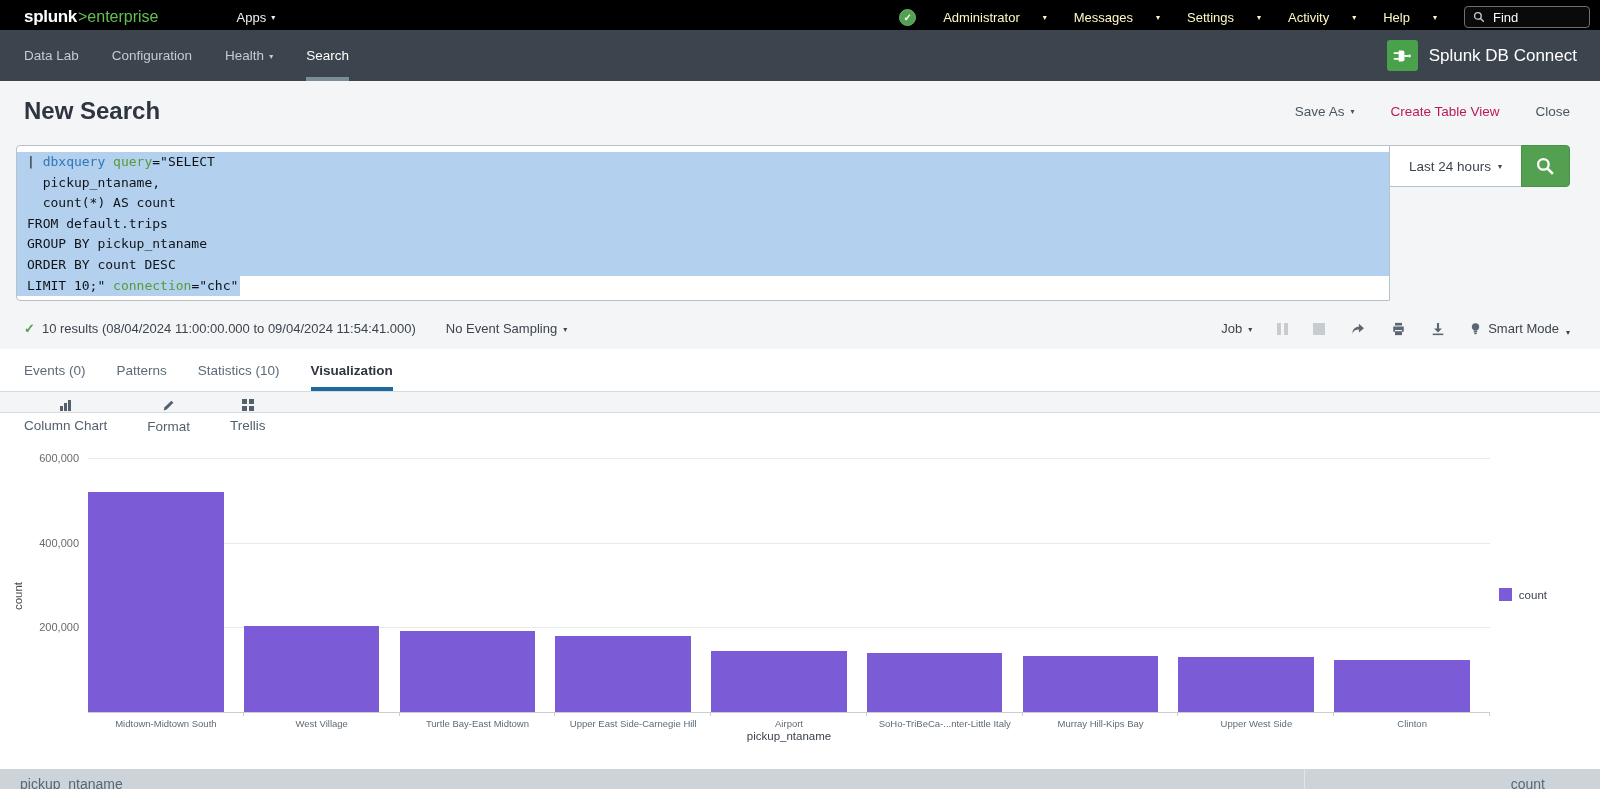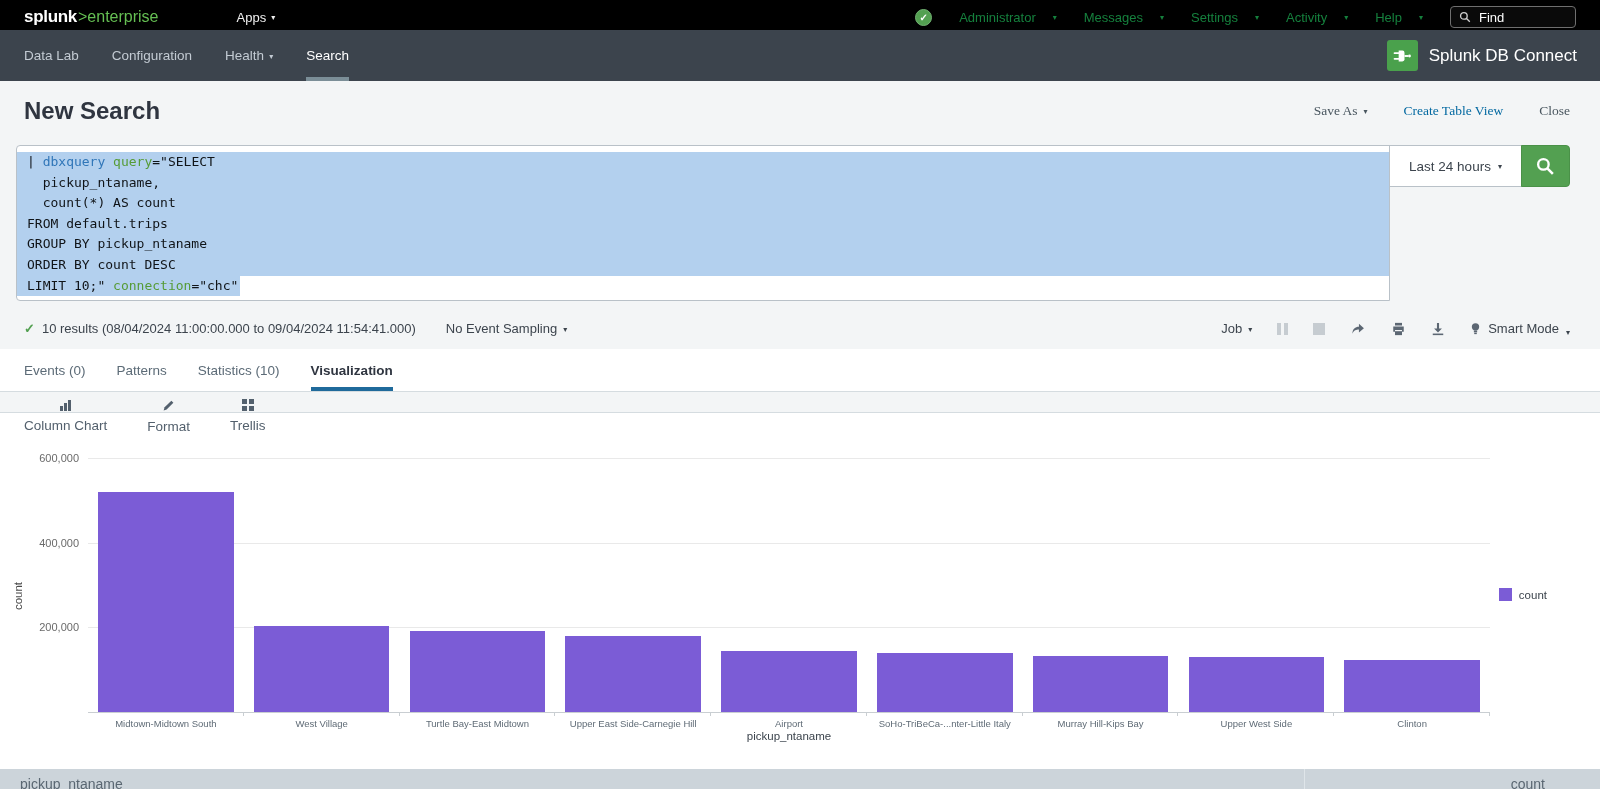--- a/index.html
+++ b/index.html
@@ -1,47 +1,47 @@
 <!DOCTYPE html>
 <html><head>
 <meta charset="utf-8">
 <style>
   html,body{margin:0;padding:0;background:#fff;}
   .screen{position:relative;width:1600px;height:789px;overflow:hidden;background:#fff;font-family:"Liberation Sans",sans-serif;}
 
   
-  .topbar{position:absolute;top:0;left:0;right:0;height:34px;background:#000;display:flex;align-items:center;padding:0 24px 0 24px;box-sizing:border-box;color:#fff;}
+  .topbar{position:absolute;top:0;left:0;right:0;height:34px;background:#000;display:flex;align-items:center;padding:0 10px 0 24px;box-sizing:border-box;color:#fff;}
   .logo{display:flex;align-items:baseline;cursor:pointer;}
   .logo .brand{font-size:17px;font-weight:bold;letter-spacing:-0.3px;color:#fff;}
   .logo .product{font-size:16px;color:#65bf53;font-weight:normal;margin-left:1px;}
   .apps{margin-left:78px;font-size:13px;color:#f0f0f0;display:flex;align-items:center;gap:5px;cursor:pointer;}
   .caret{font-size:8px;line-height:1;position:relative;top:1px;}
   .topbar-right{margin-left:auto;display:flex;align-items:center;gap:27px;}
-  .menu-item{font-size:13px;color:#15803d;display:flex;align-items:center;gap:17px;cursor:pointer;white-space:nowrap;}
+  .menu-item{font-size:13px;color:#fef9c3;display:flex;align-items:center;gap:23px;cursor:pointer;white-space:nowrap;}
   .status-check{width:17px;height:17px;border-radius:50%;background:#53a051;border:1px solid #72b172;color:#fff;font-size:10px;display:flex;align-items:center;justify-content:center;font-weight:bold;box-sizing:border-box;}
   .find{display:flex;align-items:center;gap:6px;border:1px solid #6f6f6f;border-radius:4px;padding:0 8px;height:22px;width:126px;background:#0a0a0a;box-sizing:border-box;}
   .find input{flex:1;min-width:0;background:transparent;border:0;outline:0;color:#eee;font-size:13px;font-family:inherit;}
   .find input::placeholder{color:#fdfdfd;}
 
   
   .appbar{position:absolute;top:30px;left:0;right:0;height:51px;background:#3c444d;display:flex;align-items:stretch;padding-left:24px;box-sizing:border-box;}
   #appbar-items{display:flex;gap:33px;}
   .appbar-item{display:flex;align-items:center;gap:5px;color:#c3cbd3;font-size:13.5px;position:relative;cursor:pointer;}
   .appbar-item.active{color:#fff;}
   .appbar-item.active::after{content:"";position:absolute;bottom:0;left:0;right:0;height:4px;background:#7b8e97;}
   .app-identity{margin-left:auto;margin-right:23px;display:flex;align-items:center;gap:11px;color:#fff;font-size:17px;cursor:pointer;}
   .plug-badge{width:31px;height:31px;border-radius:3px;background:#4aa14c;display:flex;align-items:center;justify-content:center;}
 
   
   .upper{position:absolute;top:81px;left:0;right:0;height:332px;background:#f3f5f6;border-bottom:1px solid #d5dce0;box-sizing:border-box;}
   .page-header{position:absolute;top:2px;left:24px;right:30px;height:56px;display:flex;align-items:center;justify-content:space-between;}
   .page-title{font-size:24px;font-weight:bold;color:#2f3540;margin:0;}
-  .header-actions{display:flex;gap:36px;align-items:center;font-size:13.5px;color:#49565f;font-family:Liberation Serif, serif;}
+  .header-actions{display:flex;gap:36px;align-items:center;font-size:13.5px;color:#49565f;}
   .action{cursor:pointer;display:flex;gap:6px;align-items:center;white-space:nowrap;}
-  .action.disabled{color:#0369a1;cursor:default;}
+  .action.disabled{color:#be185d;cursor:default;}
 
   .query-box{position:absolute;left:16px;top:64px;width:1374px;height:156px;background:#fff;border:1px solid #b9c1c8;border-radius:4px 0 0 4px;box-sizing:border-box;padding:6px 0;font-family:"DejaVu Sans Mono","Liberation Mono",monospace;font-size:13px;line-height:20.6px;color:#111;cursor:text;overflow:hidden;}
   .qline{white-space:pre;padding:0 10px;}
   .qline.sel{background:#b3d0ee;}
   .qline.sel-fit{display:inline-block;background:#b3d0ee;padding-right:2px;}
   .tok-cmd{color:#3076b8;}
   .tok-kw{color:#569b36;}
   .tok-p{color:#101418;}
 
   .time-range{position:absolute;left:1389px;top:64px;width:133px;height:42px;background:#fff;border:1px solid #b9c1c8;box-sizing:border-box;display:flex;align-items:center;justify-content:center;gap:7px;font-size:13.5px;color:#3c444d;font-family:inherit;cursor:pointer;padding:0;}
@@ -73,21 +73,21 @@
   .trellis-icon{display:grid;grid-template-columns:5px 5px;grid-template-rows:5px 5px;gap:2px;}
   .trellis-icon i{background:#53606d;display:block;}
 
   
   .chart{position:absolute;top:440px;left:0;right:0;height:322px;}
   .y-title{position:absolute;left:4px;top:150px;transform:rotate(-90deg);transform-origin:center;font-size:11.5px;color:#4a4a4a;}
   .plot{position:absolute;left:88px;top:11px;width:1402px;height:261px;border-bottom:1px solid #c9ced2;}
   .gridline{position:absolute;left:0;right:0;height:1px;background:#e9e9e9;}
   .ytick{position:absolute;right:calc(100% + 9px);top:-6px;font-size:11px;color:#6a6a6a;white-space:nowrap;}
   .slots{position:absolute;left:0;right:0;top:0;bottom:0;display:flex;}
-  .slot{flex:1;position:relative;display:flex;align-items:flex-end;justify-content:center;height:100%;}
+  .slot{flex:1;position:relative;display:flex;align-items:flex-end;height:100%;}
   .slot::after{content:"";position:absolute;right:0;bottom:-4px;width:1px;height:4px;background:#c9ced2;}
   .bar{width:87%;}
   .xcat{position:absolute;top:calc(100% + 6px);left:-12px;right:-12px;text-align:center;font-size:9.5px;color:#5f6b76;white-space:nowrap;overflow:hidden;}
   .x-title{position:absolute;left:88px;width:1402px;top:290px;text-align:center;font-size:11.5px;color:#3c444d;}
   .legend{position:absolute;right:53px;top:148px;display:flex;align-items:center;gap:7px;font-size:11.5px;color:#3c444d;}
   .legend .swatch{width:13px;height:13px;display:block;background:#7b5cd6;}
 
   
   .stats-footer{position:absolute;top:769px;left:0;right:0;height:20px;background:#ccd4da;overflow:hidden;font-size:14px;color:#5a6772;}
   .stats-footer .col-left{position:absolute;left:0;top:0;height:32px;width:1304px;padding:7px 0 0 20px;box-sizing:border-box;cursor:pointer;}

